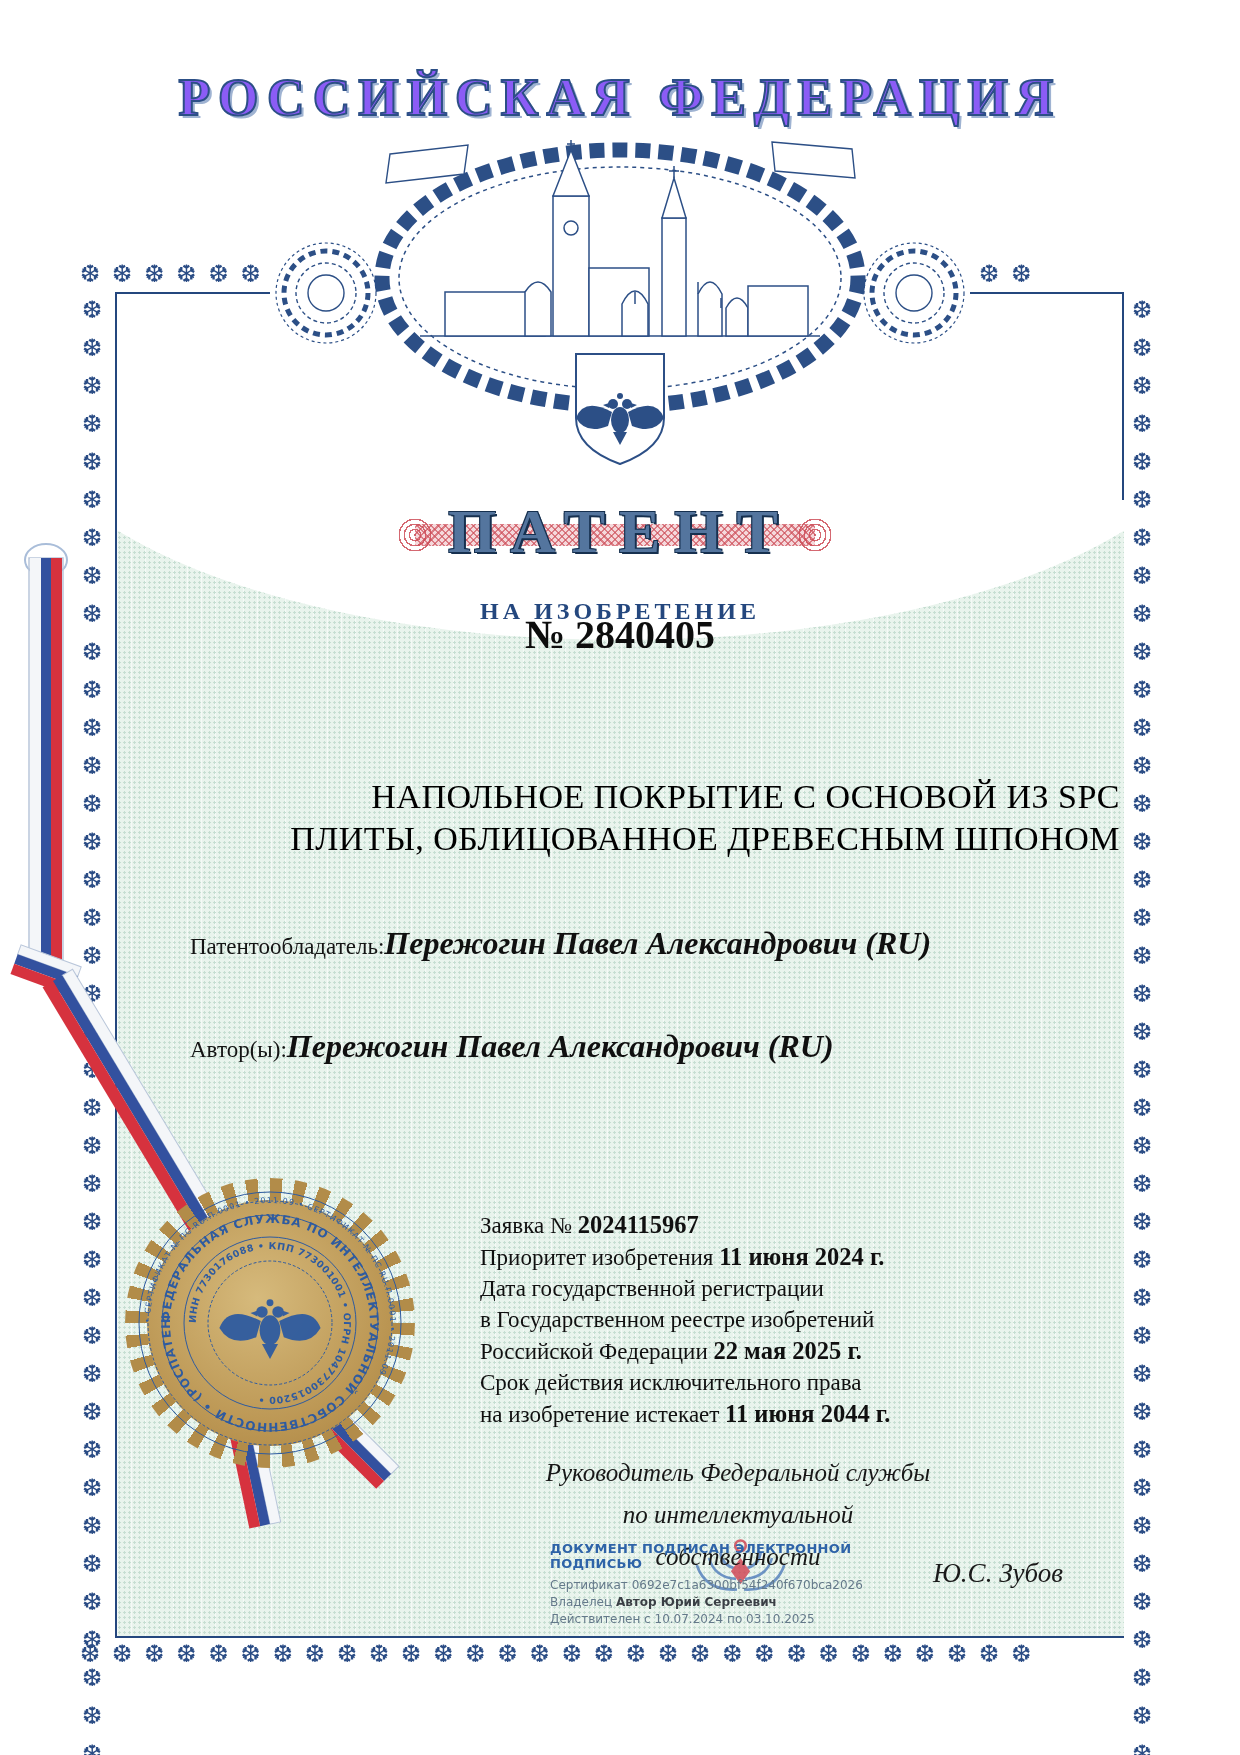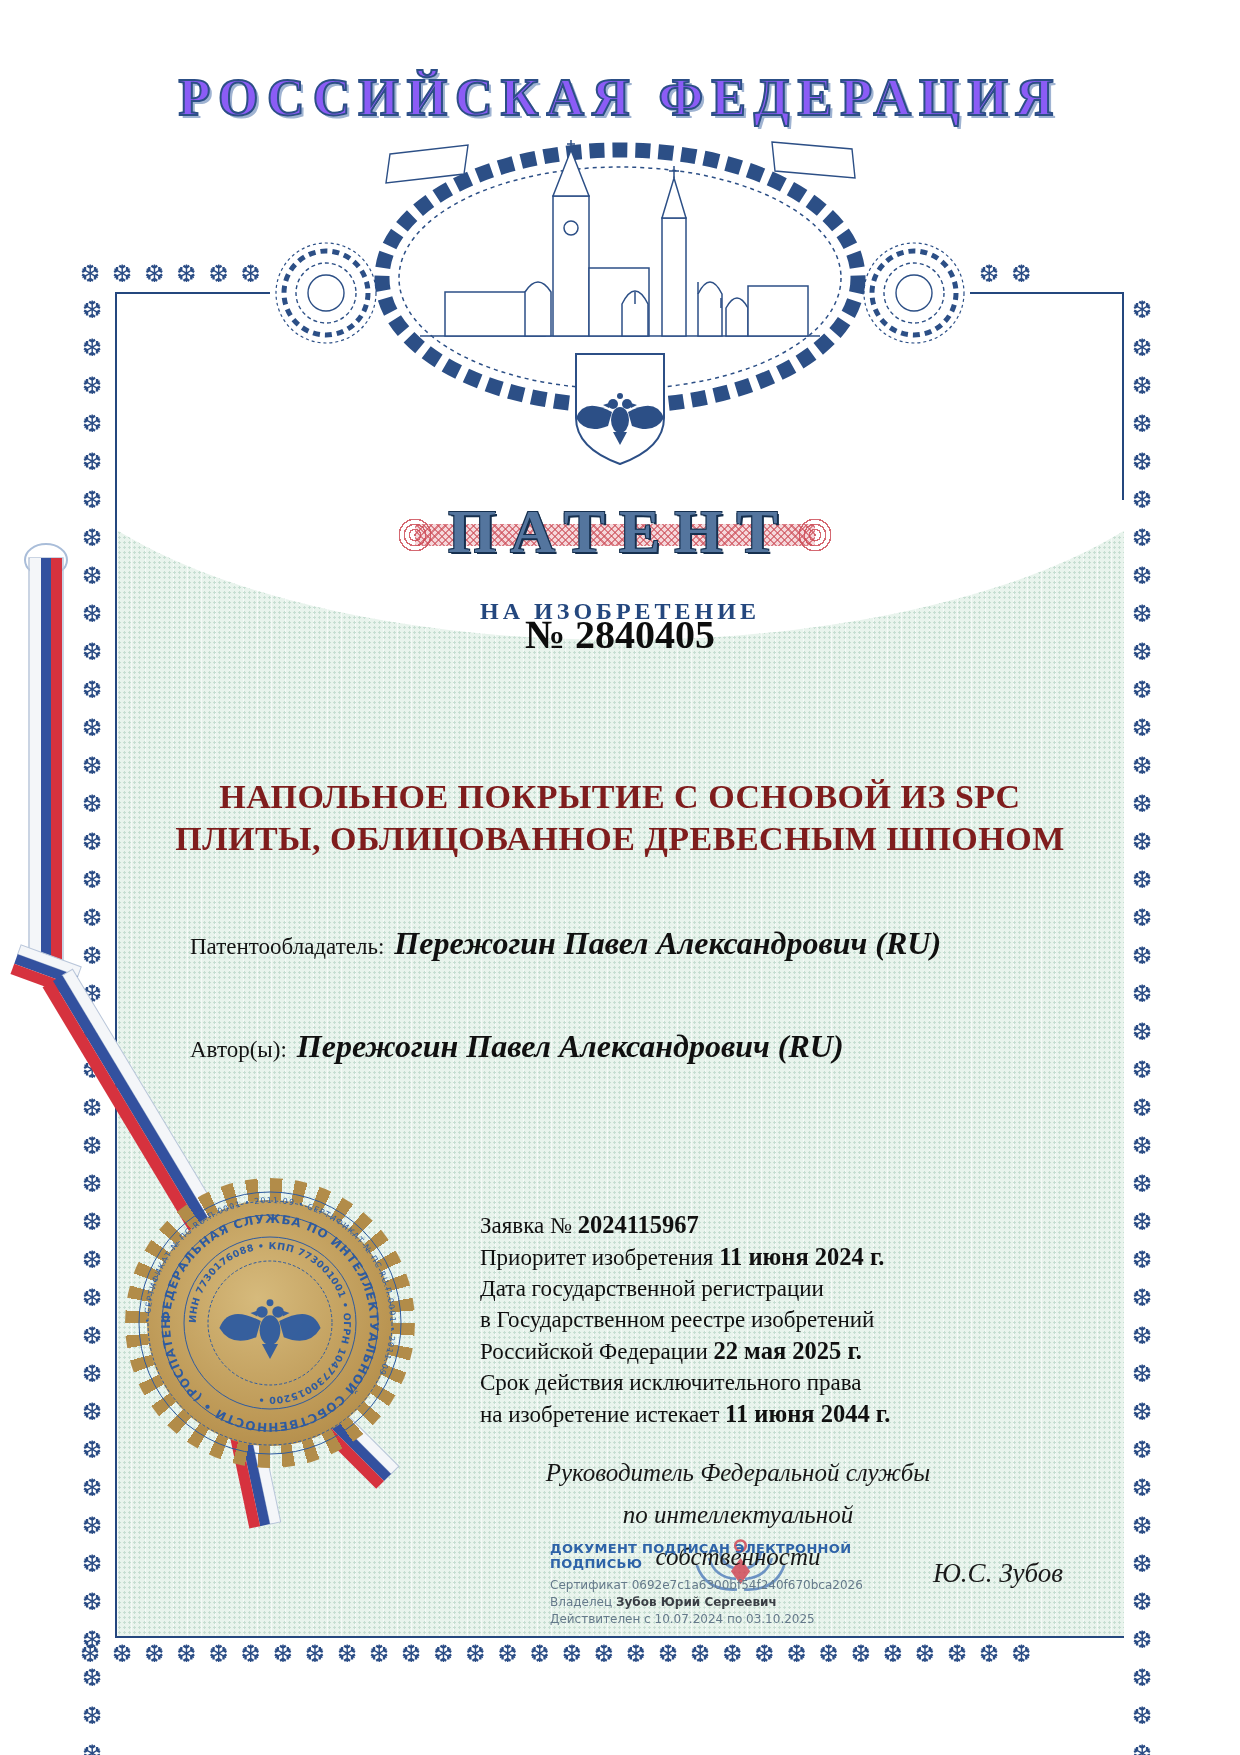--- a/index.html
+++ b/index.html
@@ -41,25 +41,25 @@
   .patent-band::after{right:-18px;}
   .patent-word{left:0;top:496px;width:100%;text-align:center;font-size:62px;font-weight:bold;
      letter-spacing:14px;color:#54759e;z-index:4;
      text-shadow:2px 2px 0 #16304f,-1px -1px 0 #16304f,1px -1px 0 #16304f,-1px 1px 0 #16304f;}
   .patent-sub{left:0;top:598px;width:100%;text-align:center;font-size:24px;font-weight:bold;
      letter-spacing:4px;color:#24477e;z-index:4;}
   .patent-num{left:0;top:611px;width:100%;text-align:center;font-size:40px;font-weight:bold;
      color:#0d0d0d;z-index:4;}
 
   
-  .inv-title{left:120px;top:776px;width:1000px;text-align:center;font-size:34px;font-weight:bold;
-     color:#7f1d1d;line-height:42px;z-index:5;letter-spacing:.5px;}
-
-  
-  .person-row{display:flex;align-items:baseline;gap:10px;z-index:5;white-space:nowrap;}
+  .inv-title{left:120px;top:776px;width:1000px;text-align:right;font-size:34px;font-weight:normal;
+     color:#000000;line-height:42px;z-index:5;letter-spacing:.5px;}
+
+  
+  .person-row{display:flex;align-items:baseline;z-index:5;white-space:nowrap;}
   .person-label{font-size:23px;color:#141414;}
   .person-name{font-size:32px;font-weight:bold;font-style:italic;color:#101010;}
   .holder-row{left:190px;top:925px;}
   .author-row{left:190px;top:1028px;}
 
   
   .details{left:480px;top:1209px;z-index:5;font-size:23px;color:#101010;line-height:31px;white-space:nowrap;}
   .details b{font-size:24.5px;}
 
   
@@ -239,21 +239,21 @@
         <path d="M66,46 q15,-4 17,-18"></path>
     </g>
     <path d="M60,34 l11,15 -11,15 -11,-15 z" fill="#cf3e4e"></path>
     <circle cx="60" cy="20" r="6" fill="none" stroke="#cf3e4e" stroke-width="3"></circle>
   </svg>
   <div class="abs stamp">
     <div class="stamp-title">ДОКУМЕНТ ПОДПИСАН ЭЛЕКТРОННОЙ ПОДПИСЬЮ</div>
     <div class="stamp-line">Сертификат 0692e7c1a6300bf54f240f670bca2026</div>
     <div class="stamp-line">
       <span>Владелец</span>
-      <b>Зубов Юрий Сергеевич</b>
+      <b>Автор Юрий Сергеевич</b>
     </div>
     <div class="stamp-line">Действителен с 10.07.2024 по 03.10.2025</div>
   </div>
 
   <div class="abs seal">
     <div class="seal-burst"></div>
     <div class="seal-disc"></div>
     <svg viewBox="0 0 290 290">
       <defs>
         <path id="sr1" d="M25,145 a120,120 0 1,1 240,0 a120,120 0 1,1 -240,0" fill="none"></path>

